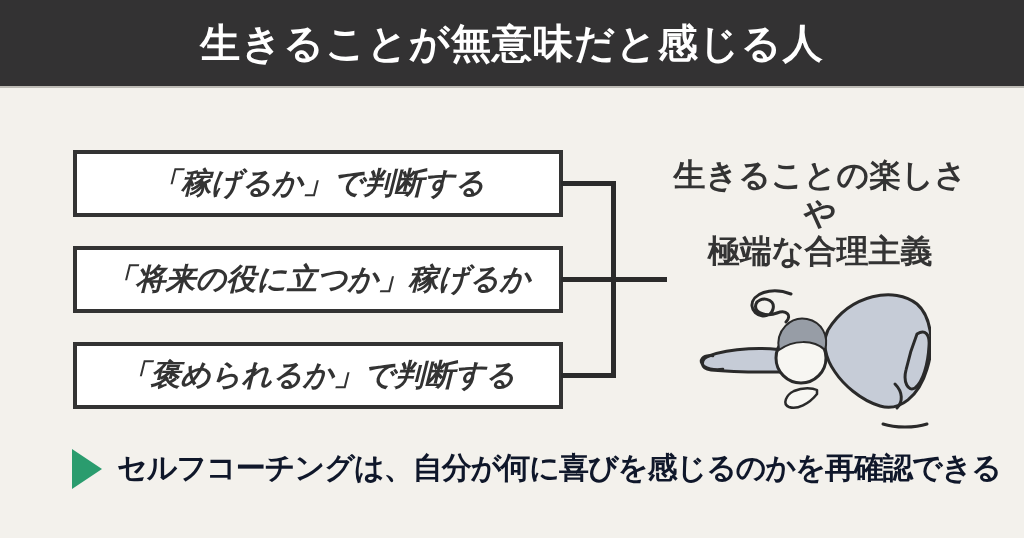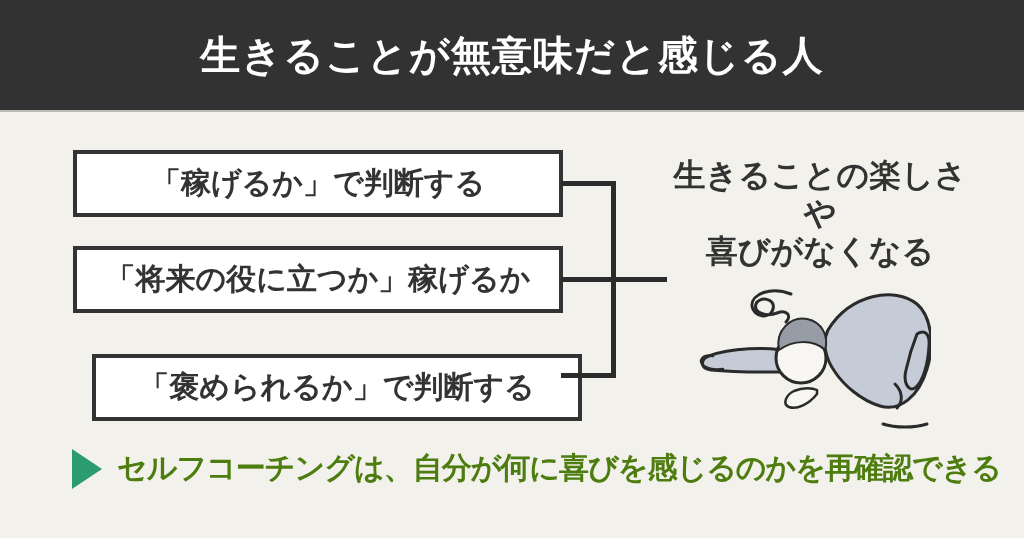--- a/index.html
+++ b/index.html
@@ -11,21 +11,21 @@
   .canvas {
     position: relative;
     width: 1024px;
     height: 538px;
     background: #f3f1ec;
     overflow: hidden;
   }
   .banner {
     position: absolute;
     left: 0; top: 0;
-    width: 1024px; height: 112px;
+    width: 1024px; height: 88px;
     background: #333233;
     border-bottom: 2px solid #bebcb6;
     display: flex;
     align-items: center;
     justify-content: center;
   }
   .banner-title {
     color: #ffffff;
     font-size: 40px;
     font-weight: 700;
@@ -37,25 +37,26 @@
     width: 490px;
     height: 67px;
     background: #ffffff;
     border: 4px solid #333333;
     display: flex;
     align-items: center;
     justify-content: center;
   }
   .cause-box.b1 { top: 150px; }
   .cause-box.b2 { top: 246px; }
-  .cause-box.b3 { top: 354px; margin-left: 19px; }
+  .cause-box.b3 { top: 342px; }
   .cause-label {
     color: #333333;
     font-size: 30px;
     font-weight: 700;
+    font-style: italic;
   }
   .connector {
     position: absolute;
     background: #2b2b2b;
   }
   .stub-1 { left: 561px; top: 181px; width: 54px; height: 5px; }
   .mid-line { left: 561px; top: 277px; width: 106px; height: 5px; }
   .stub-3 { left: 561px; top: 373px; width: 54px; height: 5px; }
   .v-line { left: 611px; top: 181px; width: 5px; height: 197px; }
   .result-block {
@@ -88,21 +89,21 @@
     align-items: center;
   }
   .takeaway-triangle {
     width: 0; height: 0;
     border-top: 20px solid transparent;
     border-bottom: 20px solid transparent;
     border-left: 30px solid #2a9c6e;
   }
   .takeaway-text {
     margin-left: 15px;
-    color: #4d7c0f;
+    color: #0f172a;
     font-size: 30px;
     font-weight: 700;
     letter-spacing: -1px;
     white-space: nowrap;
   }
 </style>
 </head>
 <body>
 
 <div class="canvas">
@@ -121,21 +122,21 @@
     <span class="cause-label">「褒められるか」で判断する</span>
   </div>
 
   <div class="connector stub-1"></div>
   <div class="connector mid-line"></div>
   <div class="connector stub-3"></div>
   <div class="connector v-line"></div>
 
   <div class="result-block">
     <div class="result-desc">生きることの楽しさや</div>
-    <div class="result-desc">喜びがなくなる</div>
+    <div class="result-desc">極端な合理主義</div>
   </div>
 
   <svg class="illustration" viewBox="0 0 236 148" xmlns="http://www.w3.org/2000/svg">
 
     <path d="M133,46 C155,10 200,2 222,20 C236,32 240,60 232,85 C224,112 205,128 185,122 C165,116 148,100 140,88 C130,74 127,58 133,46 Z" fill="#c6ccd7" stroke="#2a2a2a" stroke-width="3" stroke-linejoin="round"></path>
 
     <path d="M222,50 C230,45 235,50 234,62 C233,80 228,98 220,104 C213,108 208,98 211,86 C214,72 218,60 222,50 Z" fill="#c6ccd7" stroke="#2a2a2a" stroke-width="3" stroke-linejoin="round"></path>
     <path d="M200,100 C208,108 208,118 202,124" fill="none" stroke="#2a2a2a" stroke-width="3" stroke-linecap="round"></path>
 
     <path d="M98,68 C72,62 34,64 14,72 C5,75 5,85 16,86 C46,89 80,88 102,88 C106,80 104,72 98,68 Z" fill="#c6ccd7" stroke="#2a2a2a" stroke-width="3" stroke-linejoin="round"></path>

